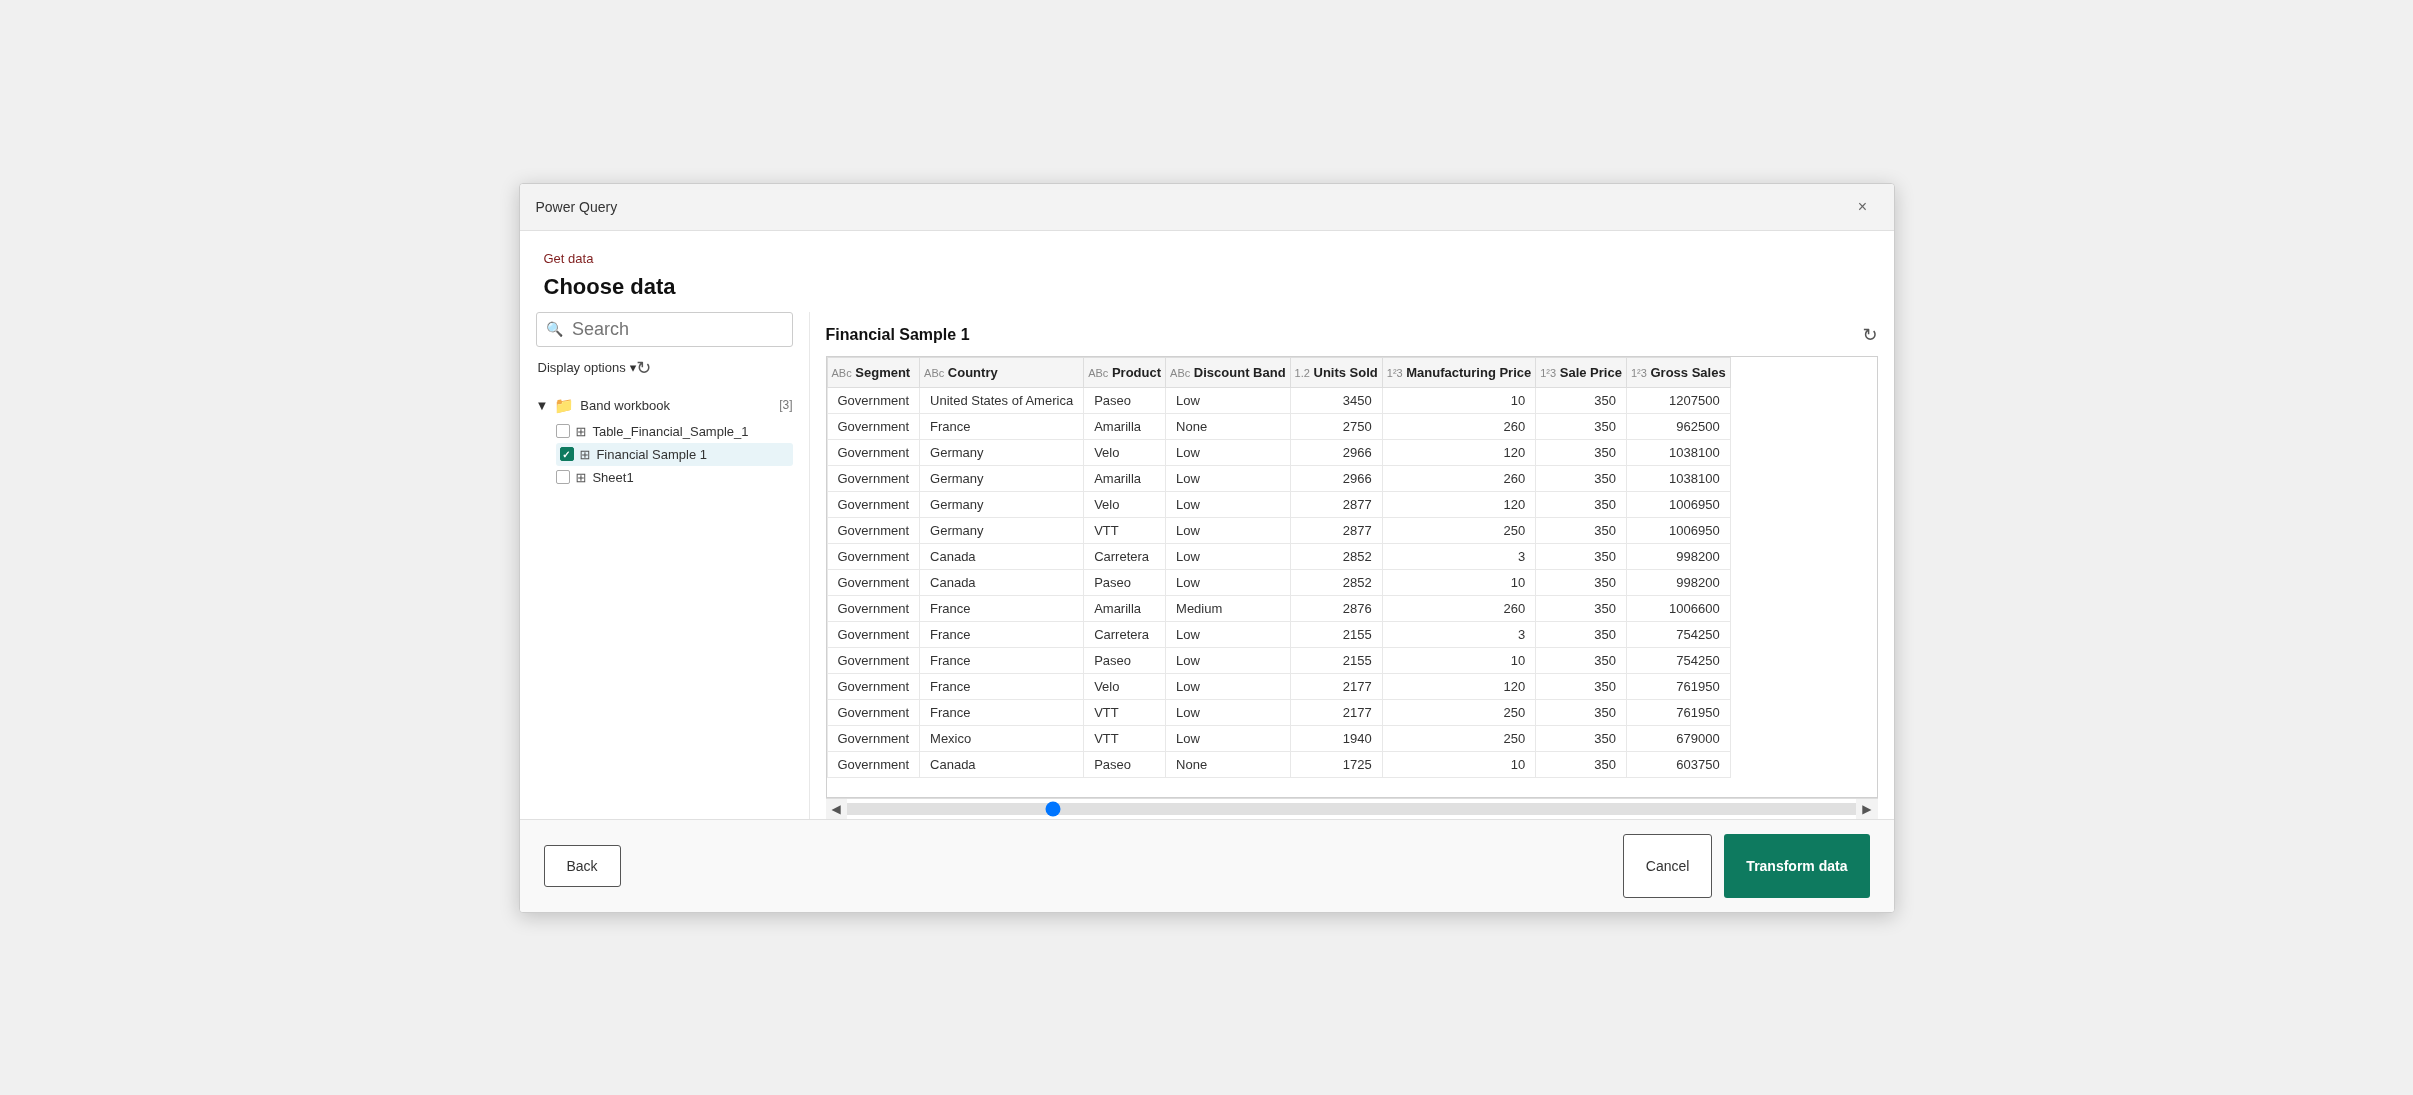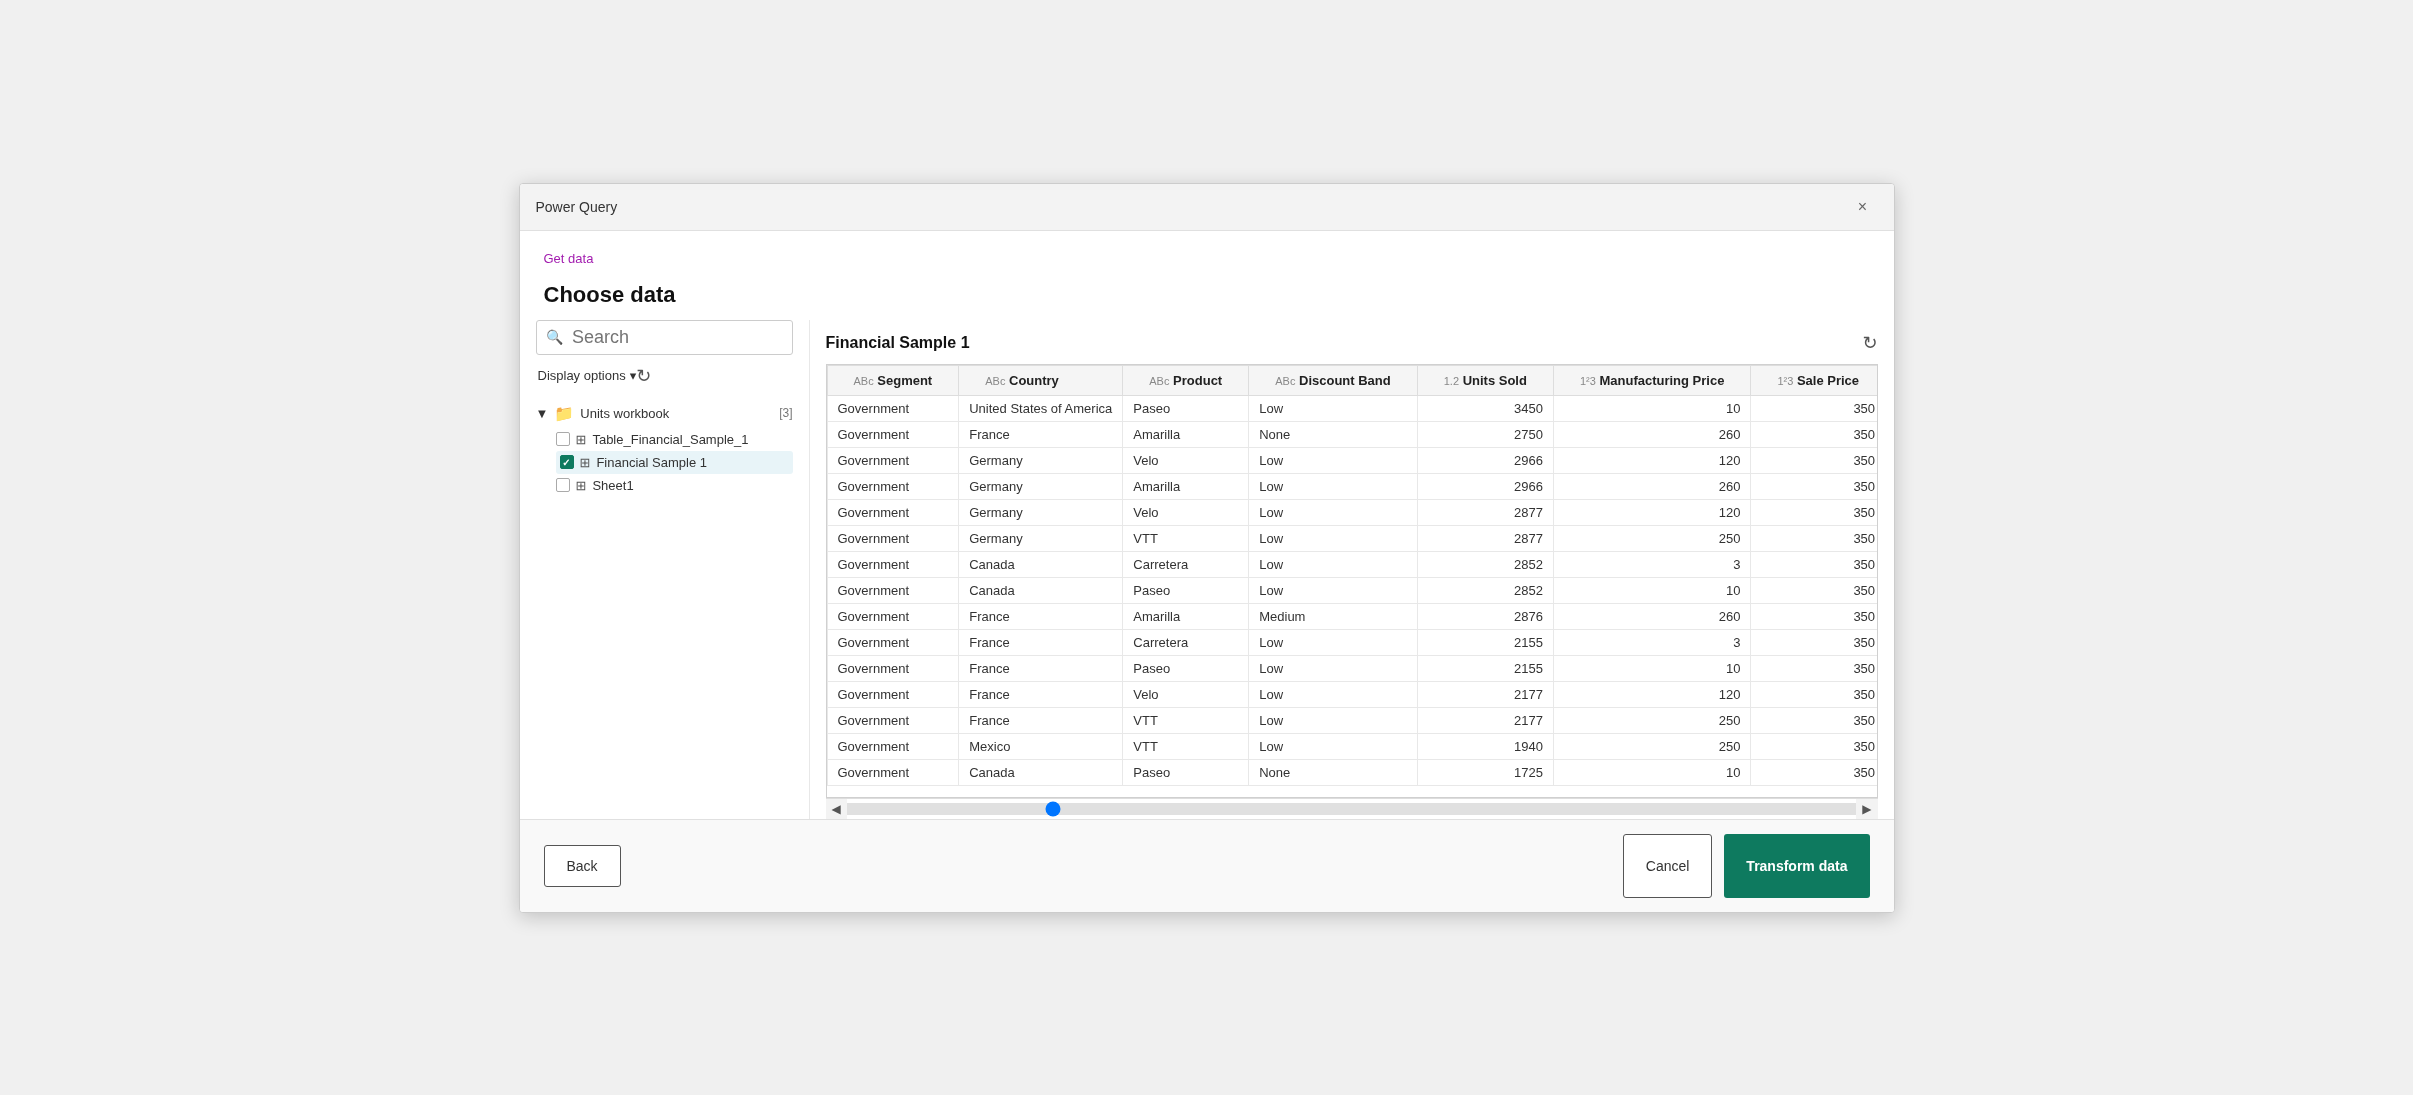--- a/index.html
+++ b/index.html
@@ -55,22 +55,22 @@
       flex-direction: column;
       flex: 1;
       overflow: hidden;
     }
     .header {
       padding: 20px 24px 12px;
       flex-shrink: 0;
     }
     .get-data-label {
       font-size: 13px;
-      color: #a21caf;
-      margin-bottom: 16px;
+      color: #7f1d1d;
+      margin-bottom: 8px;
     }
     .choose-data-title {
       font-size: 22px;
       font-weight: 600;
       color: #111;
     }
     .main-body {
       display: flex;
       flex: 1;
       overflow: hidden;
@@ -218,21 +218,21 @@
       border: 1px solid #d0d0d0;
     }
     table {
       border-collapse: collapse;
       font-size: 13px;
       min-width: 900px;
     }
     th {
       background: #f5f5f5;
       border: 1px solid #ddd;
-      padding: 7px 26px;
+      padding: 7px 4px;
       text-align: left;
       font-weight: 600;
       color: #222;
       white-space: nowrap;
       position: sticky;
       top: 0;
       z-index: 1;
     }
     td {
       border: 1px solid #e8e8e8;
@@ -341,21 +341,21 @@
             <span>Display options</span>
             <span>▾</span>
           </button>
           <button class="refresh-circle-btn" title="Refresh">↻</button>
         </div>
 
         <div class="tree-area">
           <div class="tree-parent">
             <span>▼</span>
             <span class="folder-icon">📁</span>
-            <span>Units workbook</span>
+            <span>Band workbook</span>
             <span class="count-badge">[3]</span>
           </div>
           <div class="tree-children">
             <div class="tree-item">
               <span class="checkbox"></span>
               <span class="table-icon">⊞</span>
               <span>Table_Financial_Sample_1</span>
             </div>
             <div class="tree-item selected">
               <span class="checkbox checked"></span>

